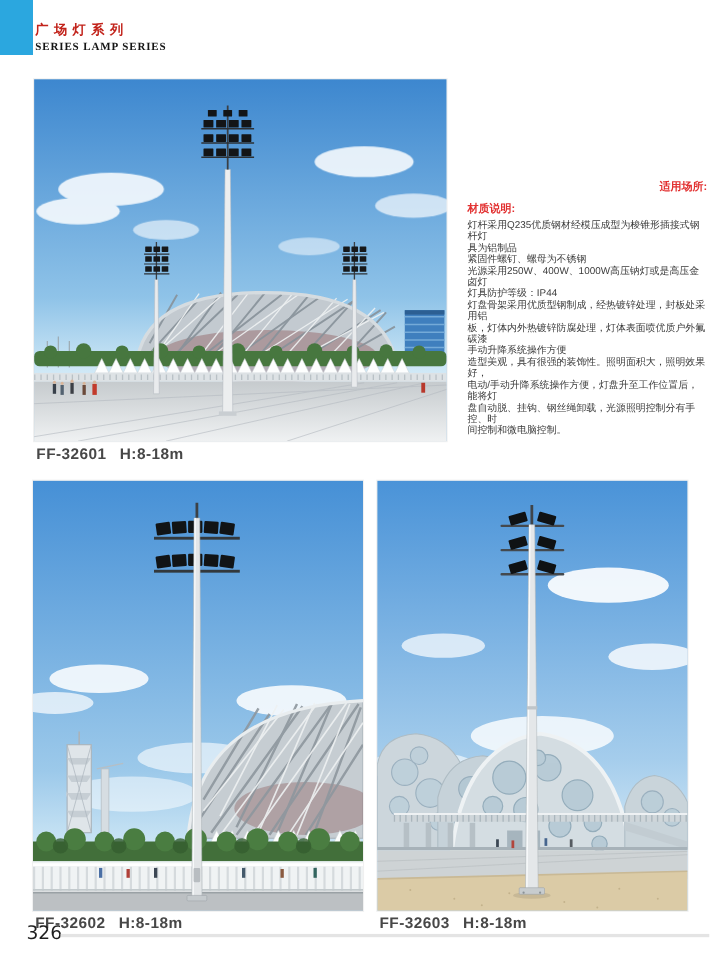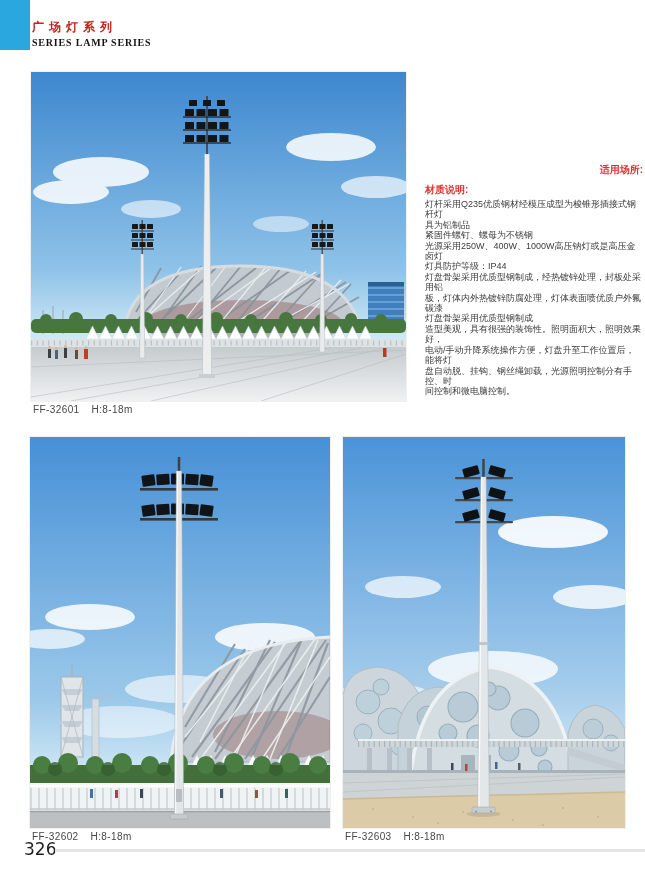--- a/index.html
+++ b/index.html
@@ -12,21 +12,21 @@
   .accent-box{left:0;top:0;width:30px;height:50px;background:#2BA7DF;}
   .title-cn{left:32px;top:19px;font-size:12px;font-weight:bold;letter-spacing:5px;color:#C2231B;}
   .title-en{left:32px;top:37px;font-size:10px;font-weight:bold;letter-spacing:0.8px;color:#141414;
             font-family:"Liberation Serif",serif;}
   
   .photo{outline:1px solid rgba(0,0,0,0.06);background:#bcd6ea;}
   .photo svg{display:block;}
   .photo1{left:31px;top:72px;width:375px;height:329px;}
   .photo2{left:30px;top:437px;width:300px;height:391px;}
   .photo3{left:343px;top:437px;width:282px;height:391px;}
-  .photo-label{font-size:10px;color:#474747;letter-spacing:0.4px;}
+  .photo-label{font-size:14px;color:#474747;letter-spacing:0.4px;font-weight:bold;}
   .photo-label .model{margin-right:12px;}
   .label1{left:33px;top:404px;}
   .label2{left:32px;top:831px;}
   .label3{left:345px;top:831px;}
   
   .specs{left:425px;top:163px;width:218px;}
   .spec-heading{font-size:10px;font-weight:bold;color:#E23030;margin:6px 0 2px 0;}
   .spec-section:first-child .spec-heading{margin-top:0;text-align:right;}
   .spec-line{font-size:9px;line-height:10.4px;color:#3B3B3B;}
   
@@ -222,21 +222,21 @@
     <div class="spec-line">具为铝制品</div>
     <div class="spec-line">紧固件螺钉、螺母为不锈钢</div>
   </div>
   <div class="spec-section">
     <div class="spec-line">光源采用250W、400W、1000W高压钠灯或是高压金卤灯</div>
     <div class="spec-line">灯具防护等级：IP44</div>
   </div>
   <div class="spec-section">
     <div class="spec-line">灯盘骨架采用优质型钢制成，经热镀锌处理，封板处采用铝</div>
     <div class="spec-line">板，灯体内外热镀锌防腐处理，灯体表面喷优质户外氟碳漆</div>
-    <div class="spec-line">灯盘骨架采用优质型钢制成</div>
+    <div class="spec-line">手动升降系统操作方便</div>
   </div>
   <div class="spec-section">
     <div class="spec-line">造型美观，具有很强的装饰性。照明面积大，照明效果好，</div>
     <div class="spec-line">电动/手动升降系统操作方便，灯盘升至工作位置后，能将灯</div>
     <div class="spec-line">盘自动脱、挂钩、钢丝绳卸载，光源照明控制分有手控、时</div>
     <div class="spec-line">间控制和微电脑控制。</div>
   </div>
 </div>
 
 <div class="abs photo photo2">

